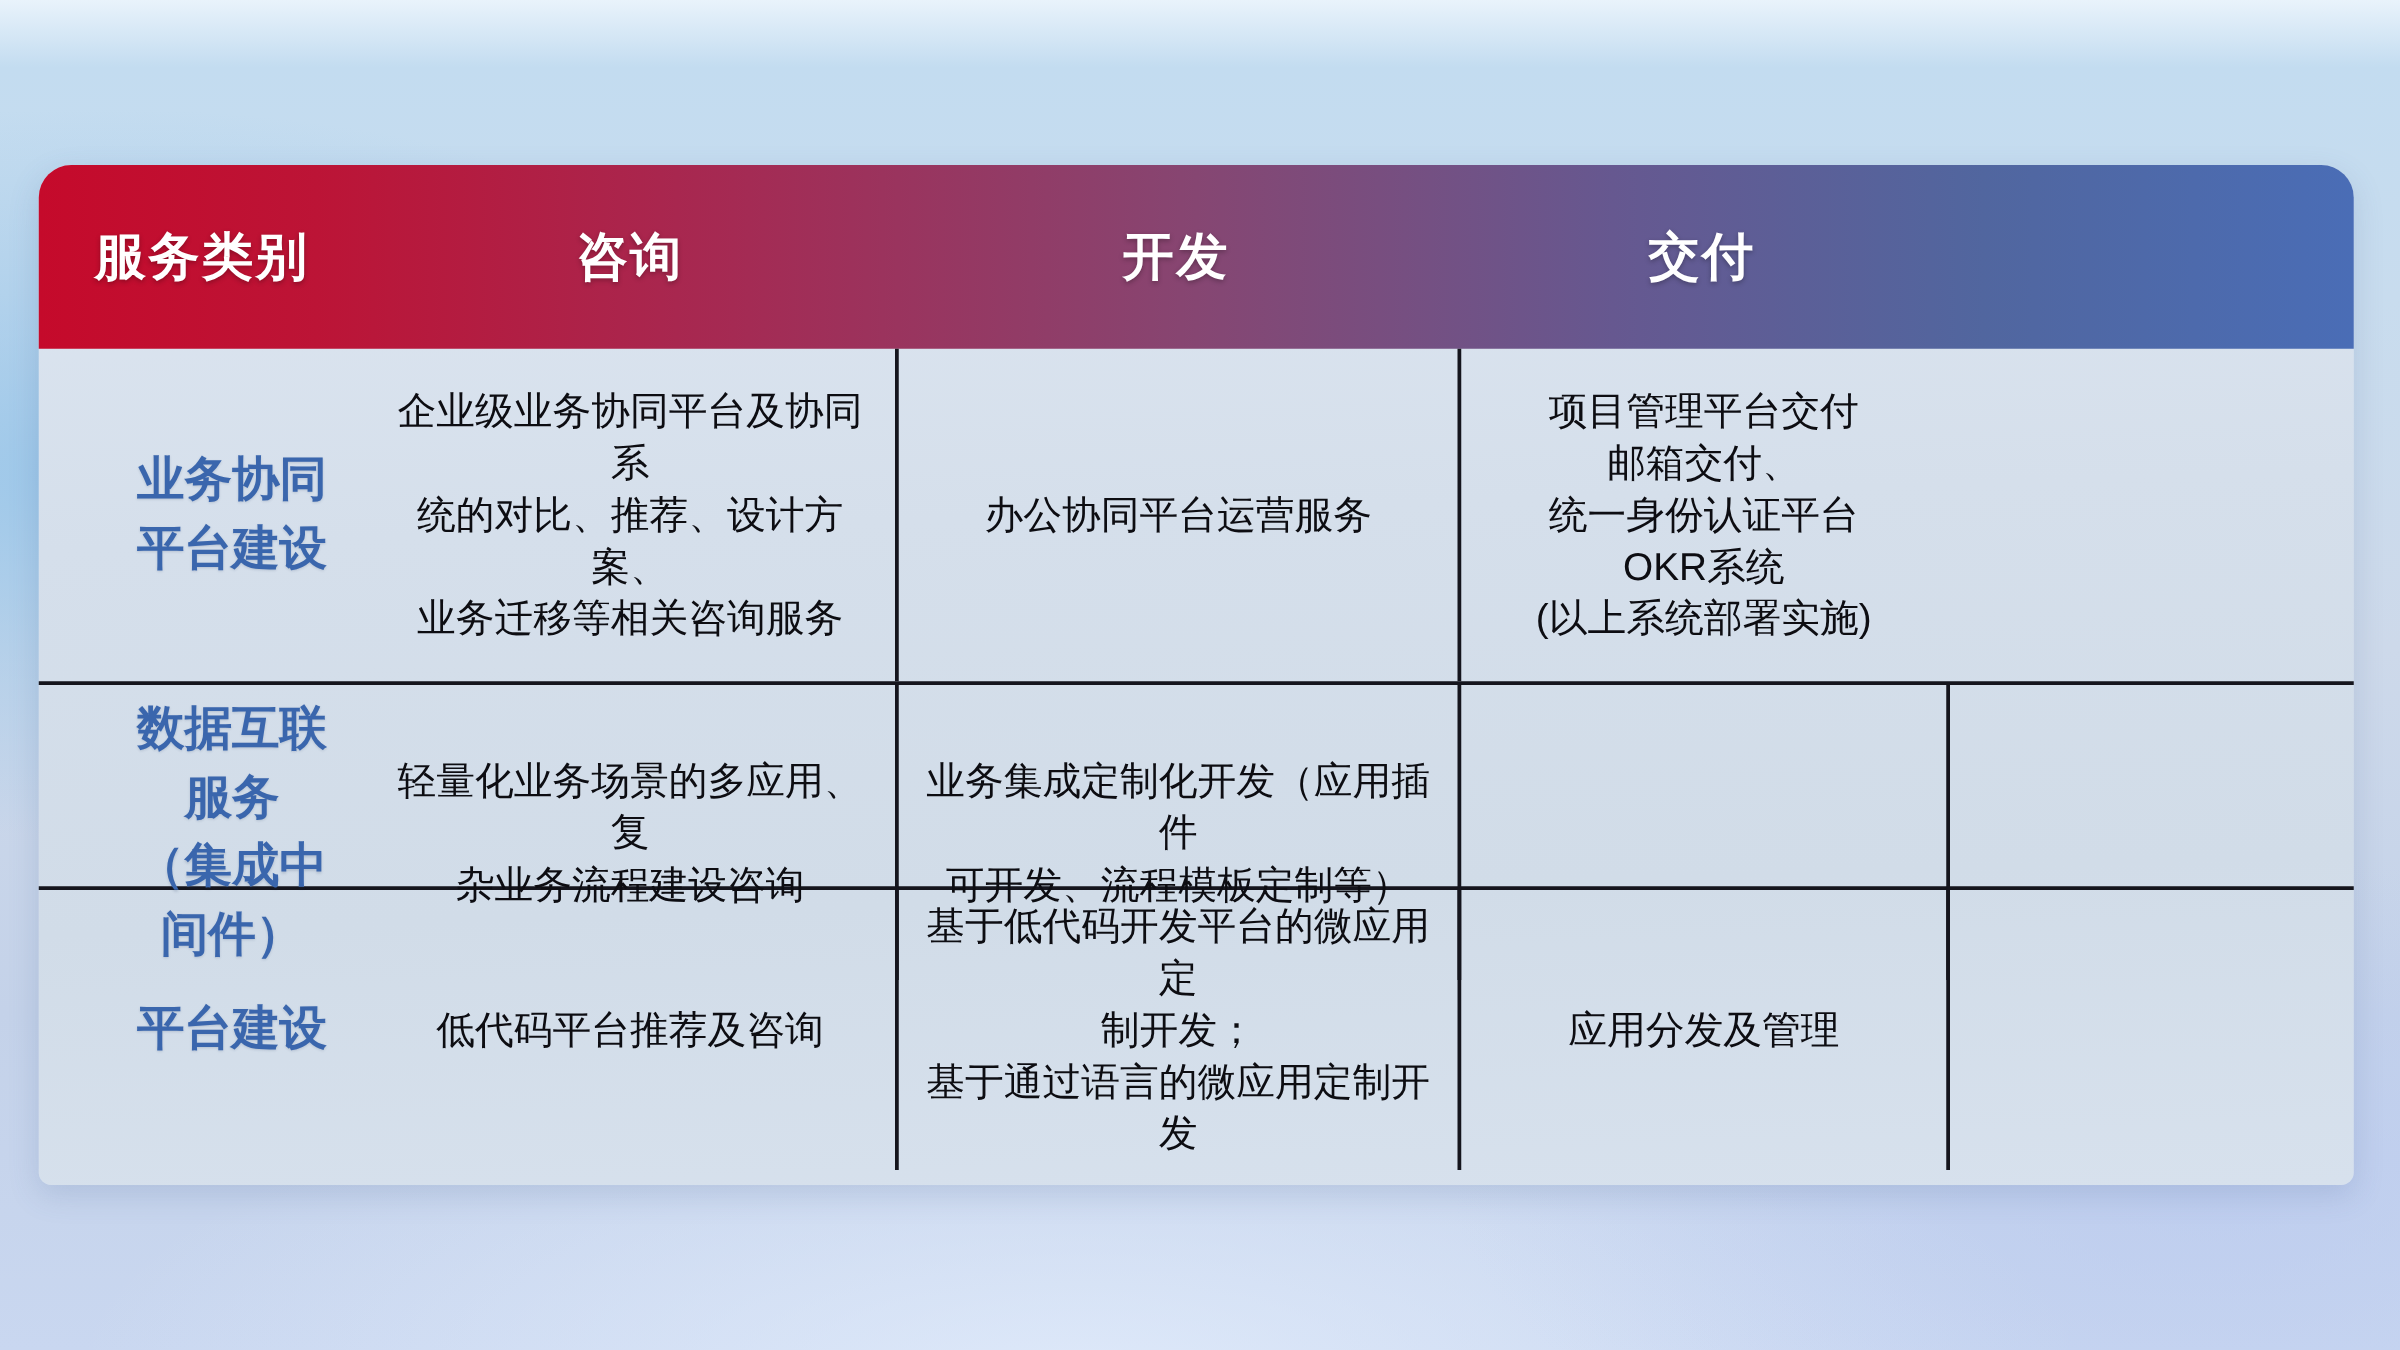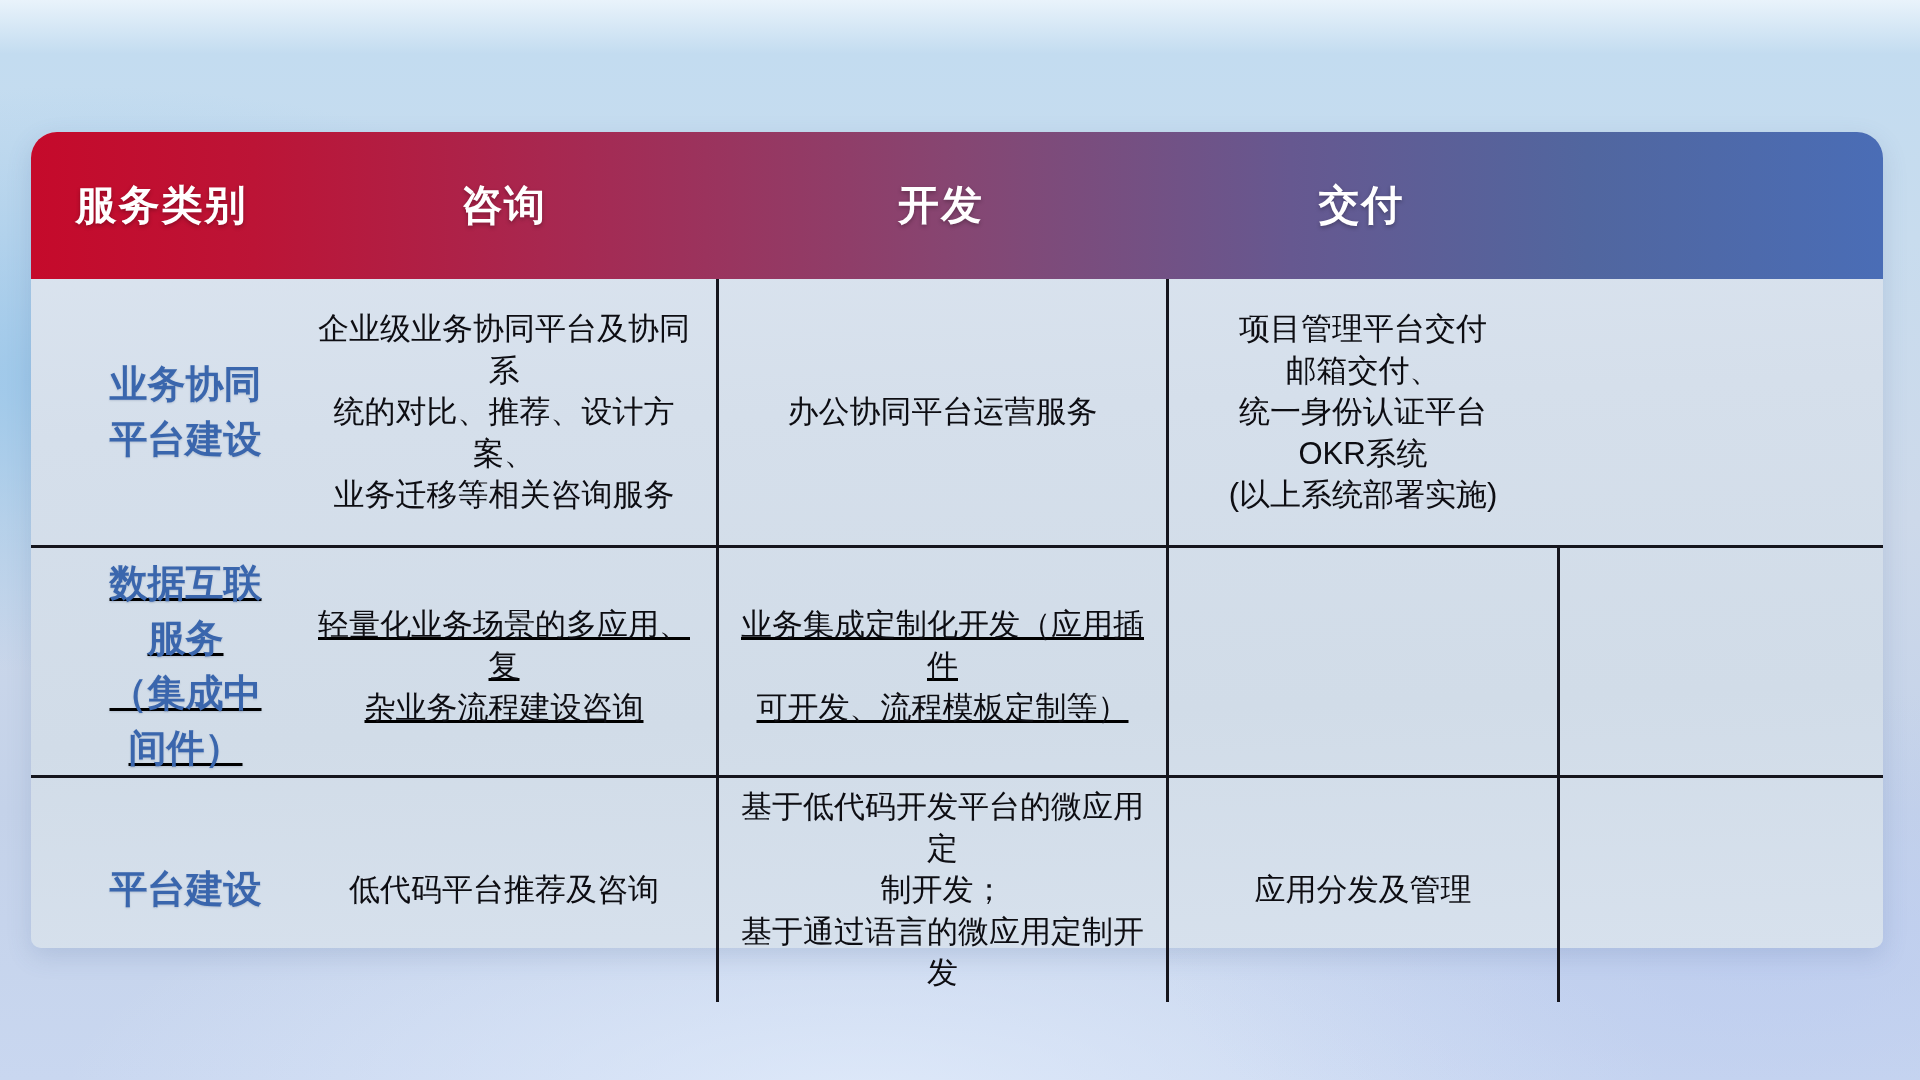--- a/index.html
+++ b/index.html
@@ -50,21 +50,21 @@
     white-space: pre-line;
     text-shadow: 0 2px 4px rgba(0,0,0,0.28);
   }
   .tbody { width: 100%; }
   .tr {
     display: grid;
     grid-template-columns: 261px 424px 450px 391px 326px;
     box-sizing: border-box;
   }
   .tr.r1 { height: 266px; }
-  .tr.r2 { height: 230px; border-top: 3px solid #15151d; text-decoration: underline; }
+  .tr.r2 { height: 164px; border-top: 3px solid #15151d; }
   .tr.r3 { height: 227px; border-top: 3px solid #15151d; }
   .td {
     box-sizing: border-box;
     display: flex;
     align-items: center;
     justify-content: center;
     text-align: center;
     white-space: pre-line;
     color: #0d0d12;
     font-size: 31px;

